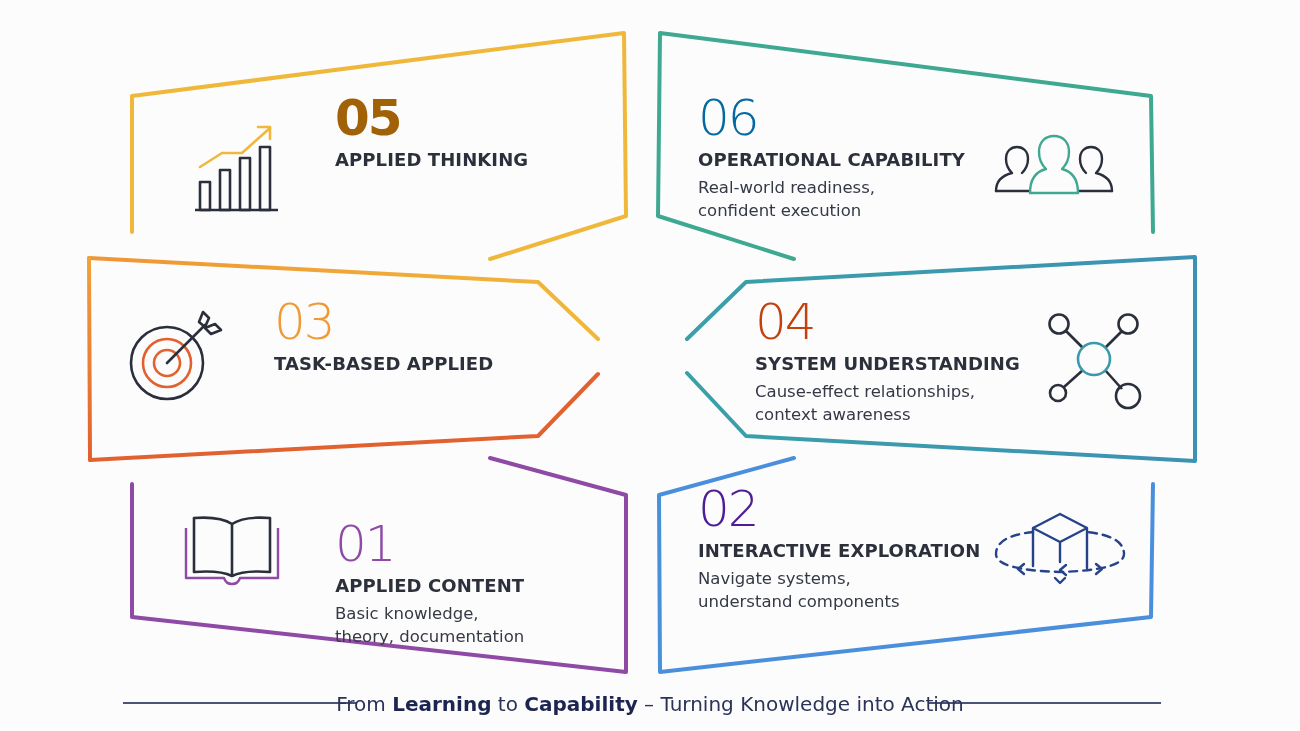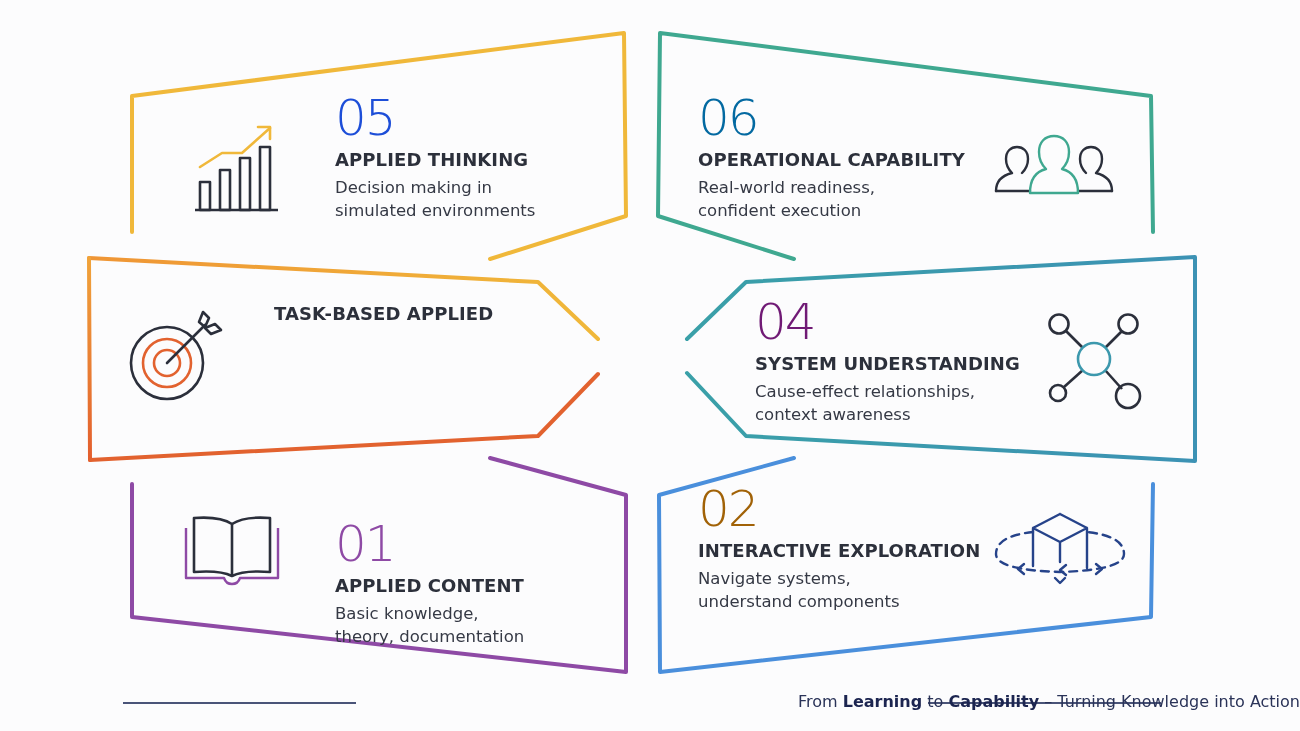--- a/index.html
+++ b/index.html
@@ -1,26 +1,26 @@
 <!DOCTYPE html>
 <html><head>
   <meta charset="utf-8">
   <style>
     html, body { margin: 0; padding: 0; background: #fcfcfd; }
     body { width: 1300px; height: 731px; position: relative; overflow: hidden;
            font-family: "Liberation Sans", "DejaVu Sans", sans-serif; color: #2a2e3a; }
     #frame { position: absolute; left: 0; top: 0; width: 1300px; height: 731px; }
     .block { position: absolute; }
     .num { font-family: "DejaVu Sans", sans-serif; font-size: 50px; font-weight: 300; line-height: 50px; letter-spacing: -2px; }
-    .title { font-family: "DejaVu Sans", sans-serif; font-size: 18px; font-weight: bold; color: #2c303b; margin-top: 6px; letter-spacing: 0.1px; white-space: nowrap; }
+    .title { font-family: "DejaVu Sans", sans-serif; font-size: 18px; font-weight: bold; color: #2c303b; margin-top: 6px; letter-spacing: 0.1px; white-space: nowrap; text-align: right; }
     .desc { font-family: "DejaVu Sans", sans-serif; font-size: 16.5px; color: #353945; line-height: 23px; margin-top: 6px; white-space: pre-line; }
     .icon { position: absolute; }
     .footer { position: absolute; left: 0; top: 690px; width: 1300px; height: 26px; }
     .footer-rule { position: absolute; top: 12px; height: 1.5px; background: #4a5478; }
-    .footer-text { position: absolute; left: 0; width: 1300px; top: 2px; text-align: right; font-family: "DejaVu Sans", sans-serif; font-size: 16px; color: #2a3358; }
+    .footer-text { position: absolute; left: 0; width: 1300px; top: 2px; text-align: center; font-family: "DejaVu Sans", sans-serif; font-size: 20px; color: #2a3358; }
     .footer-text b { color: #1c2550; }
   </style>
 </head>
 <body>
 
 <svg id="frame" width="1300" height="731" viewBox="0 0 1300 731" xmlns="http://www.w3.org/2000/svg">
   <defs>
     <linearGradient id="g03" x1="0" y1="0" x2="0" y2="1">
       <stop offset="0" stop-color="#f0a33a"></stop>
       <stop offset="1" stop-color="#e35e2e"></stop>
@@ -46,24 +46,22 @@
 
     <path d="M687 339 L746 282 L1195 257 L1195 461 L746 436 L687 373" stroke="url(#g04)"></path>
 
     <path d="M490 458 L626 495 L626 672 L132 617 L132 484" stroke="#8e4aa5"></path>
 
     <path d="M794 458 L659 495 L660 672 L1151 617 L1153 484" stroke="#4a8fdc"></path>
   </g>
 </svg>
 
 <div class="block" style="left:335px; top:93px;">
-  <div class="num" style="color:#1d4ed8;">05</div>
+  <div class="num" style="color:#a16207;font-weight:bold;">05</div>
   <div class="title">APPLIED THINKING</div>
-  <div class="desc">Decision making in
-simulated environments</div>
 </div>
 <svg class="icon" style="left:190px; top:120px;" width="95" height="95" viewBox="0 0 95 95">
   <g fill="none" stroke="#2b2f3b" stroke-width="2.6" stroke-linejoin="round">
     <rect x="10" y="62" width="10" height="28"></rect>
     <rect x="30" y="50" width="10" height="40"></rect>
     <rect x="50" y="38" width="10" height="52"></rect>
     <rect x="70" y="27" width="10" height="63"></rect>
     <line x1="5" y1="90" x2="88" y2="90"></line>
   </g>
   <g fill="none" stroke="#f0b83a" stroke-width="2.6" stroke-linecap="round" stroke-linejoin="round">
@@ -82,35 +80,36 @@
   <g fill="none" stroke-width="2.4" stroke-linecap="round" stroke-linejoin="round">
     <path d="M6 58 C6 46 14 42 22 40 C18 36 16 32 16 26 C16 18 21 14 27 14 C33 14 38 18 38 26 C38 32 36 36 32 40" stroke="#2b2f3b"></path>
     <path d="M6 58 L40 58" stroke="#2b2f3b"></path>
     <path d="M122 58 C122 46 114 42 106 40 C110 36 112 32 112 26 C112 18 107 14 101 14 C95 14 90 18 90 26 C90 32 92 36 96 40" stroke="#2b2f3b"></path>
     <path d="M122 58 L88 58" stroke="#2b2f3b"></path>
     <path d="M40 60 C40 44 48 38 56 36 C51 31 49 25 49 19 C49 9 55 3 64 3 C73 3 79 9 79 19 C79 25 77 31 72 36 C80 38 88 44 88 60 Z" stroke="#3fa890"></path>
   </g>
 </svg>
 
 <div class="block" style="left:274px; top:297px;">
+  <div class="num" style="color:#ef9a35;">03</div>
   <div class="title">TASK-BASED APPLIED</div>
 </div>
 <svg class="icon" style="left:125px; top:308px;" width="100" height="100" viewBox="0 0 100 100">
   <circle cx="42" cy="55" r="36" fill="none" stroke="#2b2f3b" stroke-width="2.6"></circle>
   <circle cx="42" cy="55" r="24" fill="none" stroke="#e2622f" stroke-width="2.6"></circle>
   <circle cx="42" cy="55" r="13" fill="none" stroke="#e2622f" stroke-width="2.6"></circle>
   <g fill="none" stroke="#2b2f3b" stroke-width="2.6" stroke-linecap="round" stroke-linejoin="round">
     <line x1="42" y1="55" x2="80" y2="17"></line>
     <path d="M74 14 L78 4 L84 10 L80 19 Z"></path>
     <path d="M80 20 L90 16 L96 22 L86 26 Z"></path>
   </g>
 </svg>
 
 <div class="block" style="left:755px; top:297px;">
-  <div class="num" style="color:#701a75;">04</div>
+  <div class="num" style="color:#c2410c;">04</div>
   <div class="title">SYSTEM UNDERSTANDING</div>
   <div class="desc">Cause-effect relationships,
 context awareness</div>
 </div>
 <svg class="icon" style="left:1042px; top:307px;" width="106" height="106" viewBox="0 0 106 106">
   <g fill="none" stroke="#2b2f3b" stroke-width="2.6">
     <line x1="24" y1="24" x2="41" y2="41"></line>
     <line x1="80" y1="24" x2="63" y2="41"></line>
     <line x1="22" y1="80" x2="41" y2="63"></line>
     <line x1="80" y1="82" x2="63" y2="63"></line>
@@ -132,21 +131,21 @@
   <g fill="none" stroke="#8e4aa5" stroke-width="2.4" stroke-linejoin="round">
     <path d="M4 18 L4 68 L42 68 Q44 74 50 74 Q56 74 58 68 L96 68 L96 18"></path>
   </g>
   <g fill="none" stroke="#2b2f3b" stroke-width="2.6" stroke-linejoin="round">
     <path d="M50 14 Q38 6 12 8 L12 62 Q38 60 50 66 Z"></path>
     <path d="M50 14 Q62 6 88 8 L88 62 Q62 60 50 66"></path>
   </g>
 </svg>
 
 <div class="block" style="left:698px; top:484px;">
-  <div class="num" style="color:#a16207;">02</div>
+  <div class="num" style="color:#4c1d95;">02</div>
   <div class="title">INTERACTIVE EXPLORATION</div>
   <div class="desc">Navigate systems,
 understand components</div>
 </div>
 <svg class="icon" style="left:990px; top:510px;" width="140" height="80" viewBox="0 0 140 80">
   <g fill="none" stroke="#26438a" stroke-width="2.4" stroke-linejoin="round" stroke-linecap="round">
     <path d="M70 4 L97 18 L97 58 M70 4 L43 18 L43 56 M43 18 L70 32 L97 18 M70 32 L70 52"></path>
     <path d="M43 22 Q6 26 6 44 Q6 60 70 62 Q134 60 134 44 Q134 26 97 22" stroke-dasharray="8 6"></path>
     <path d="M34 54 L28 59 L34 64"></path>
     <path d="M106 54 L112 59 L106 64"></path>

